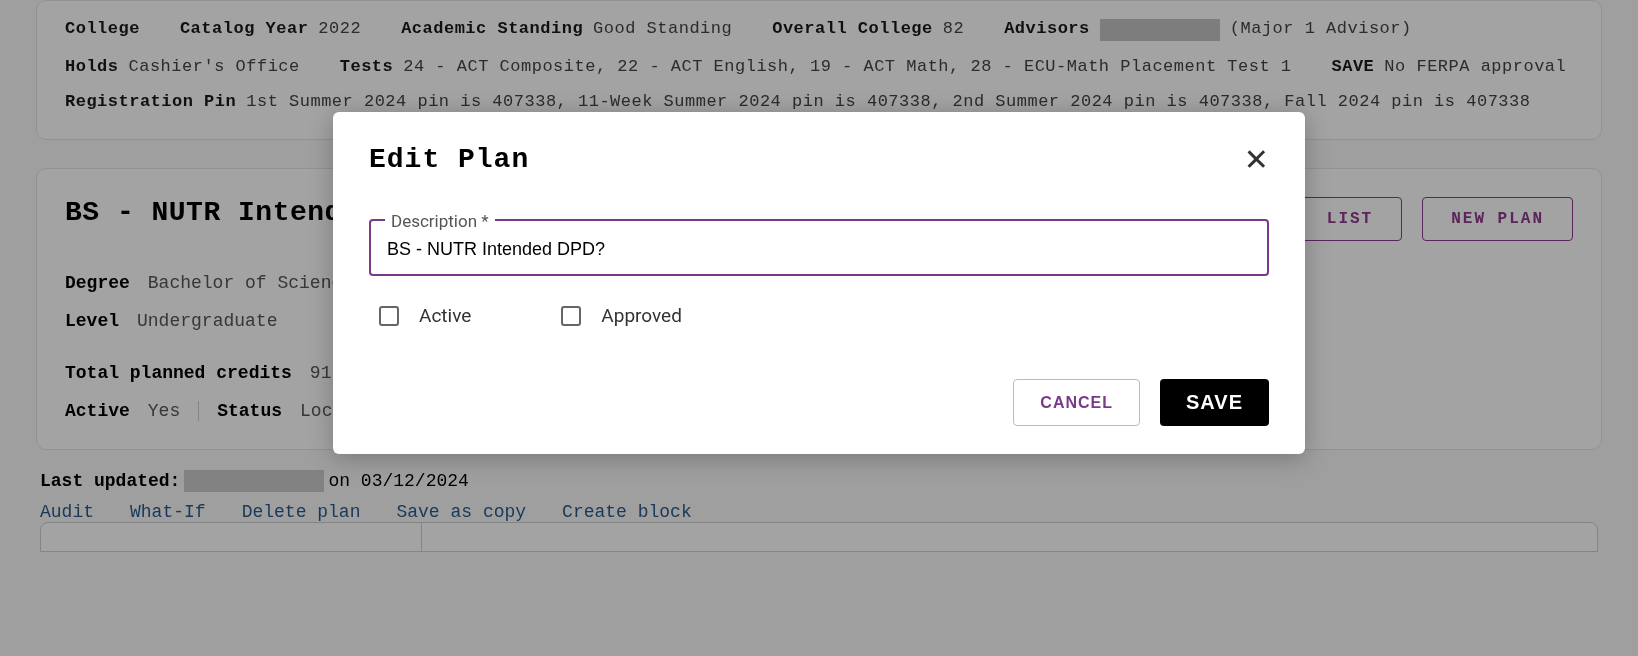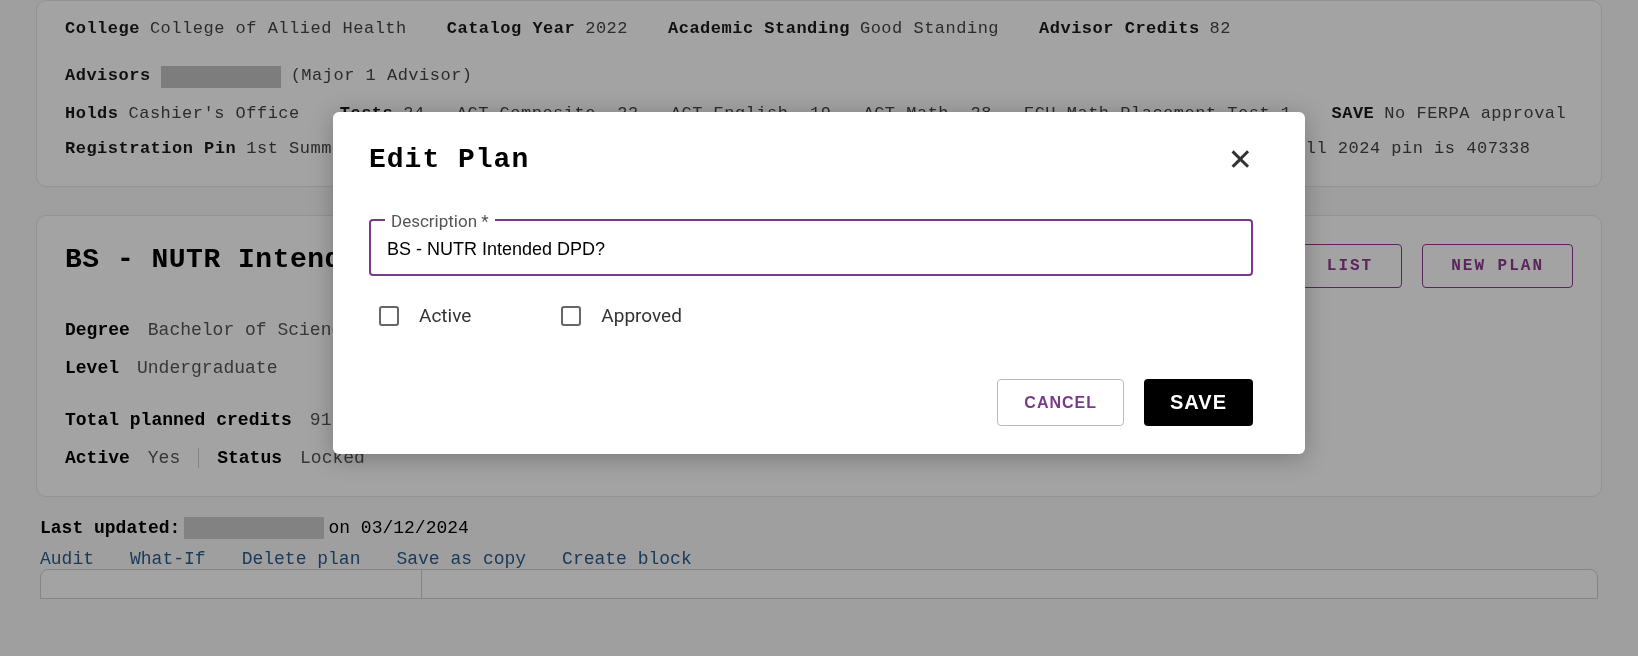--- a/index.html
+++ b/index.html
@@ -173,21 +173,21 @@
     
     .modal {
       position: absolute;
       top: 112px;
       left: 50%;
       transform: translateX(-50%);
       width: 972px;
       background: #fff;
       border-radius: 6px;
       z-index: 20;
-      padding: 32px 52px 28px 36px;
+      padding: 32px 36px 28px 36px;
       box-shadow: 0 4px 24px rgba(0,0,0,0.25);
     }
     .modal-header {
       display: flex;
       justify-content: space-between;
       align-items: center;
       margin-bottom: 44px;
     }
     .modal-title {
       font-size: 28px;
@@ -276,32 +276,31 @@
     }
   </style>
 </head>
 <body>
 
 <div class="background">
   <div class="info-card">
     <div class="info-row">
       <div class="info-item">
         <span class="info-label">College</span>
-        <span class="info-value">College of Allied Health</span>
       </div>
       <div class="info-item">
         <span class="info-label">Catalog Year</span>
         <span class="info-value">2022</span>
       </div>
       <div class="info-item">
         <span class="info-label">Academic Standing</span>
         <span class="info-value">Good Standing</span>
       </div>
       <div class="info-item">
-        <span class="info-label">Advisor Credits</span>
+        <span class="info-label">Overall College</span>
         <span class="info-value">82</span>
       </div>
       <div class="info-item">
         <span class="info-label">Advisors</span>
         <span class="redacted"></span>
         <span class="info-value">(Major 1 Advisor)</span>
       </div>
     </div>
     <div class="info-row">
       <div class="info-item">

